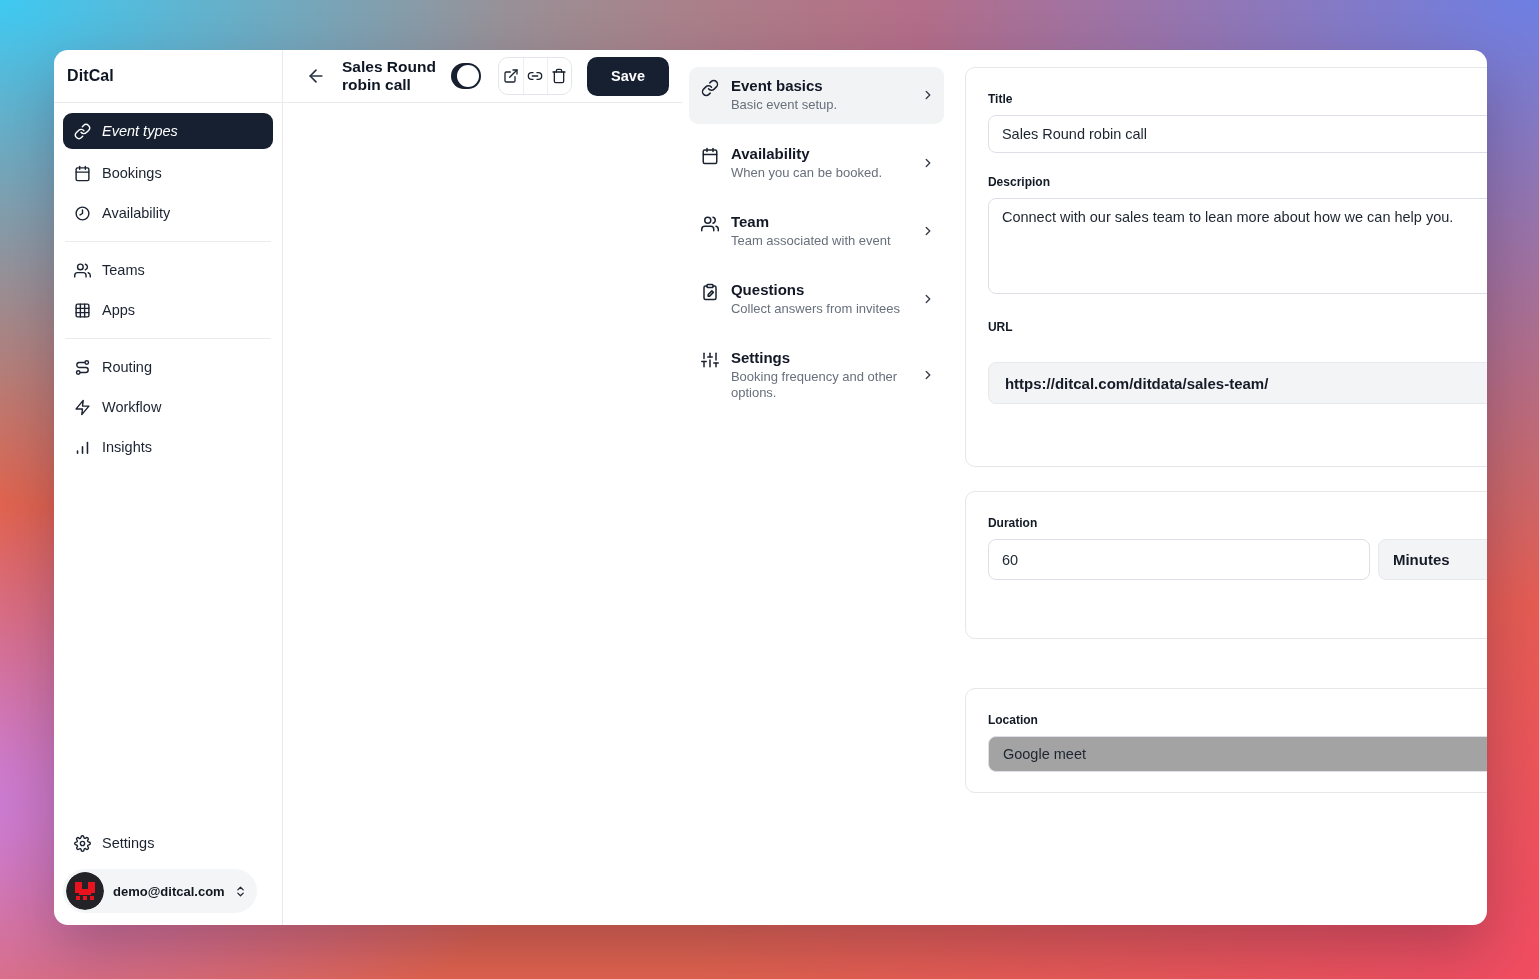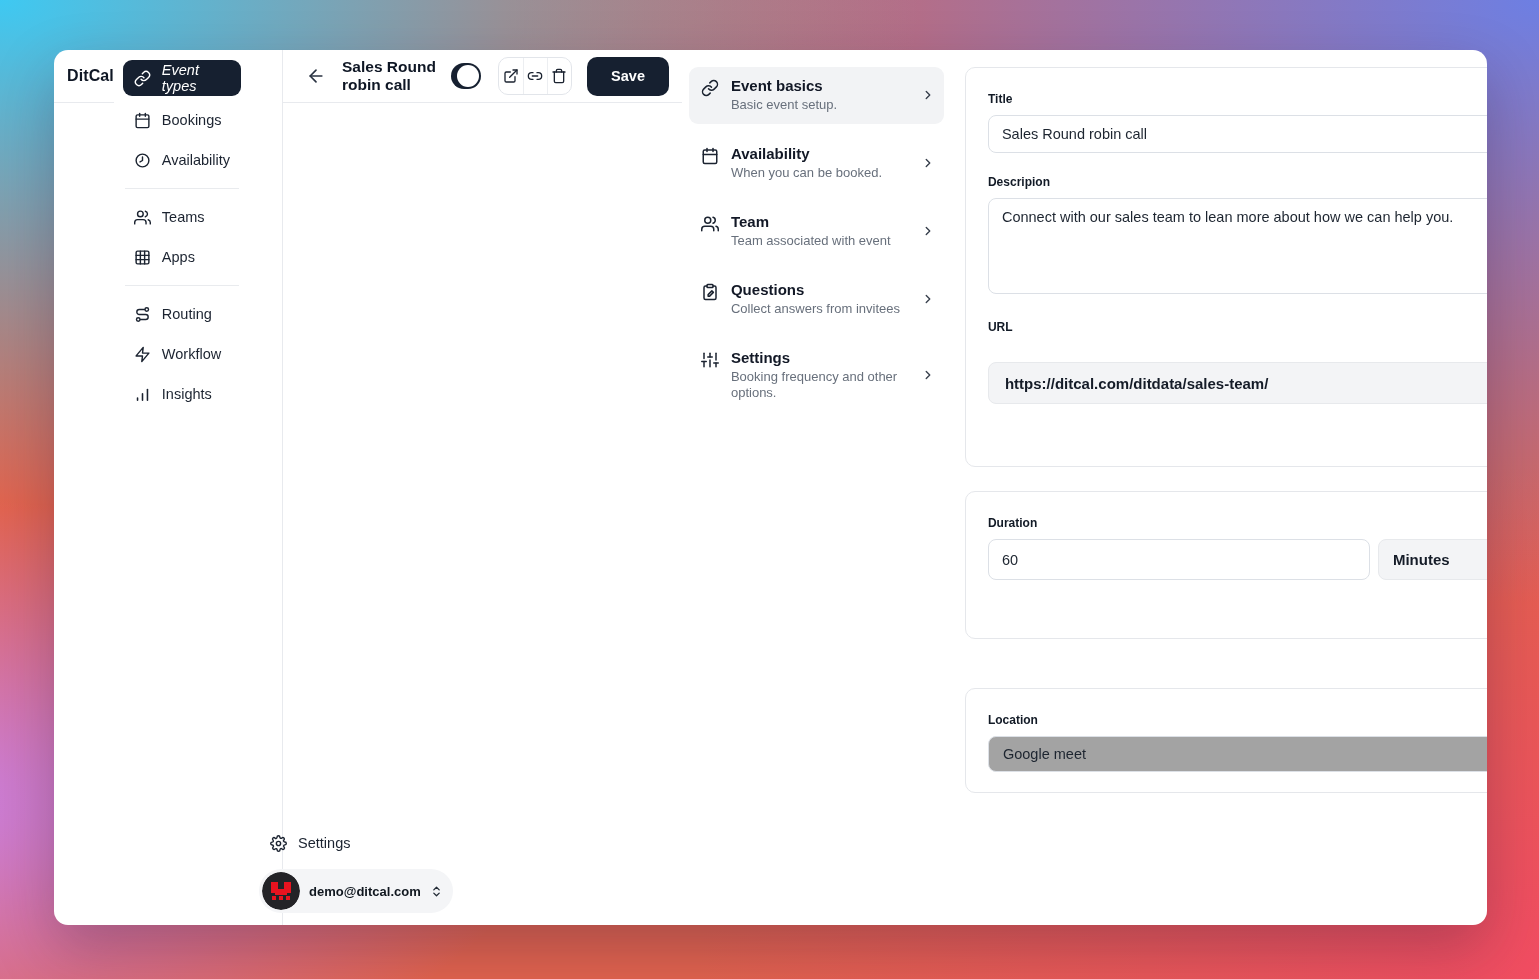--- a/index.html
+++ b/index.html
@@ -14,21 +14,21 @@
       radial-gradient(95% 85% at 104% 100%, #f24b63 0%, rgba(242,75,99,0) 62%);
     position:relative;
   }
   .window {
     position:absolute; left:54px; top:50px; width:1433px; height:875px;
     background:#fff; border-radius:14px; display:flex;
     box-shadow:0 24px 60px rgba(30,20,60,.28);
     overflow:hidden;
   }
   
-  .sidebar { width:229px; border-right:1px solid #e8eaee; display:flex; flex-direction:row; }
+  .sidebar { width:229px; border-right:1px solid #e8eaee; display:flex; flex-direction:column; }
   .side-logo { height:53px; flex:0 0 53px; display:flex; align-items:center; padding-left:13px;
     border-bottom:1px solid #e8eaee; font-size:16px; font-weight:700; color:#0e1624; letter-spacing:.1px; }
   .side-nav { padding:10px 9px 0; }
   .nav-item { display:flex; align-items:center; gap:11px; height:40px; padding:0 11px;
     border-radius:9px; font-size:14.5px; color:#1b2330; cursor:pointer; }
   .nav-item svg { width:17px; height:17px; flex:0 0 17px; }
   .nav-item.active { background:#162030; color:#fff; height:36px; margin-bottom:4px;font-style:italic; }
   .nav-divider { border-top:1px solid #e9ebee; margin:8px 2px; }
   .side-footer { margin-top:auto; padding:4px 9px 12px; }
   .user-chip { margin-top:6px; display:flex; align-items:center; gap:9px;

